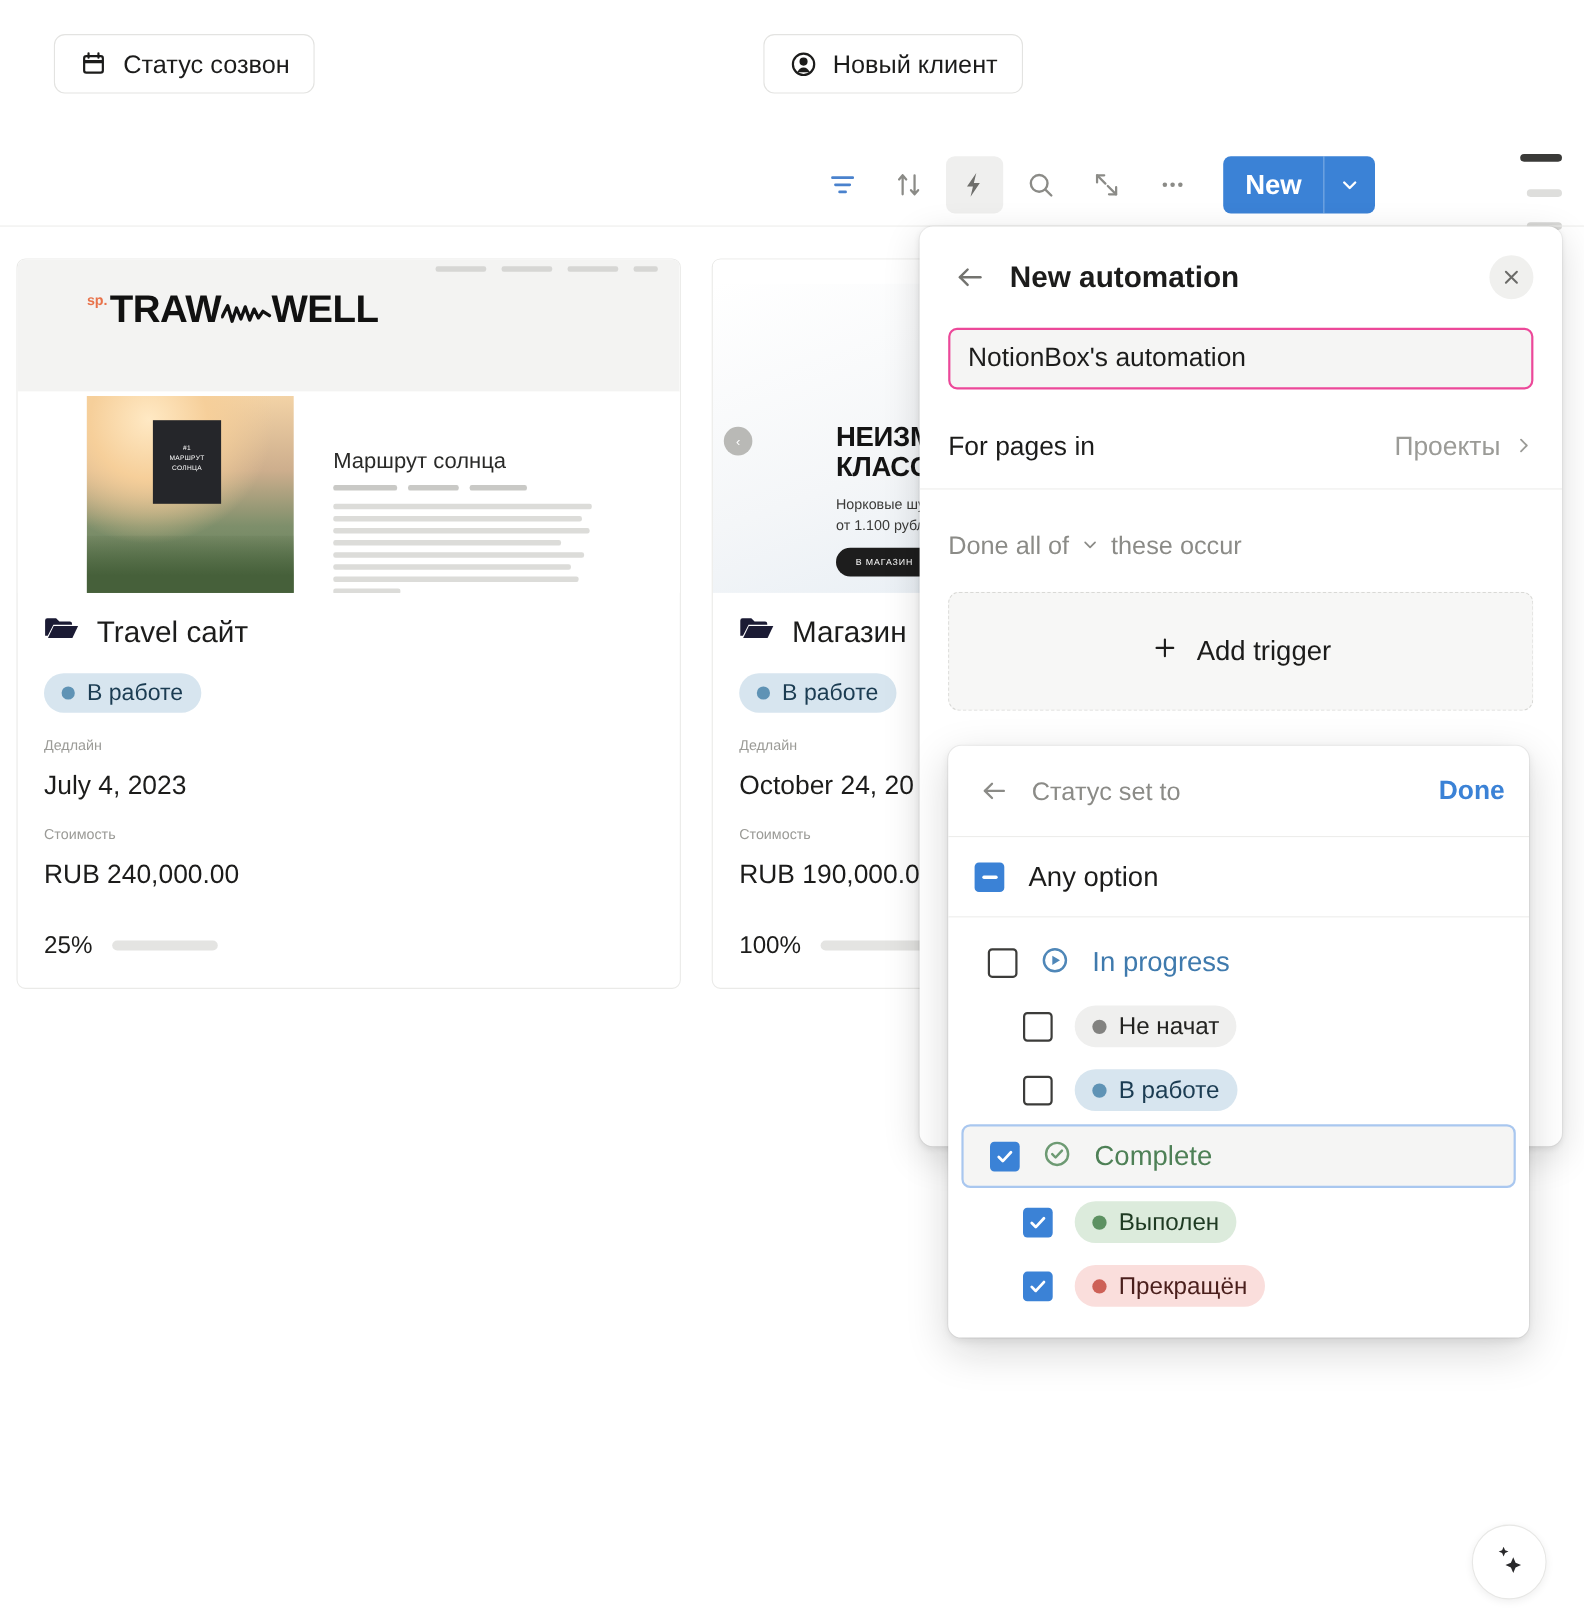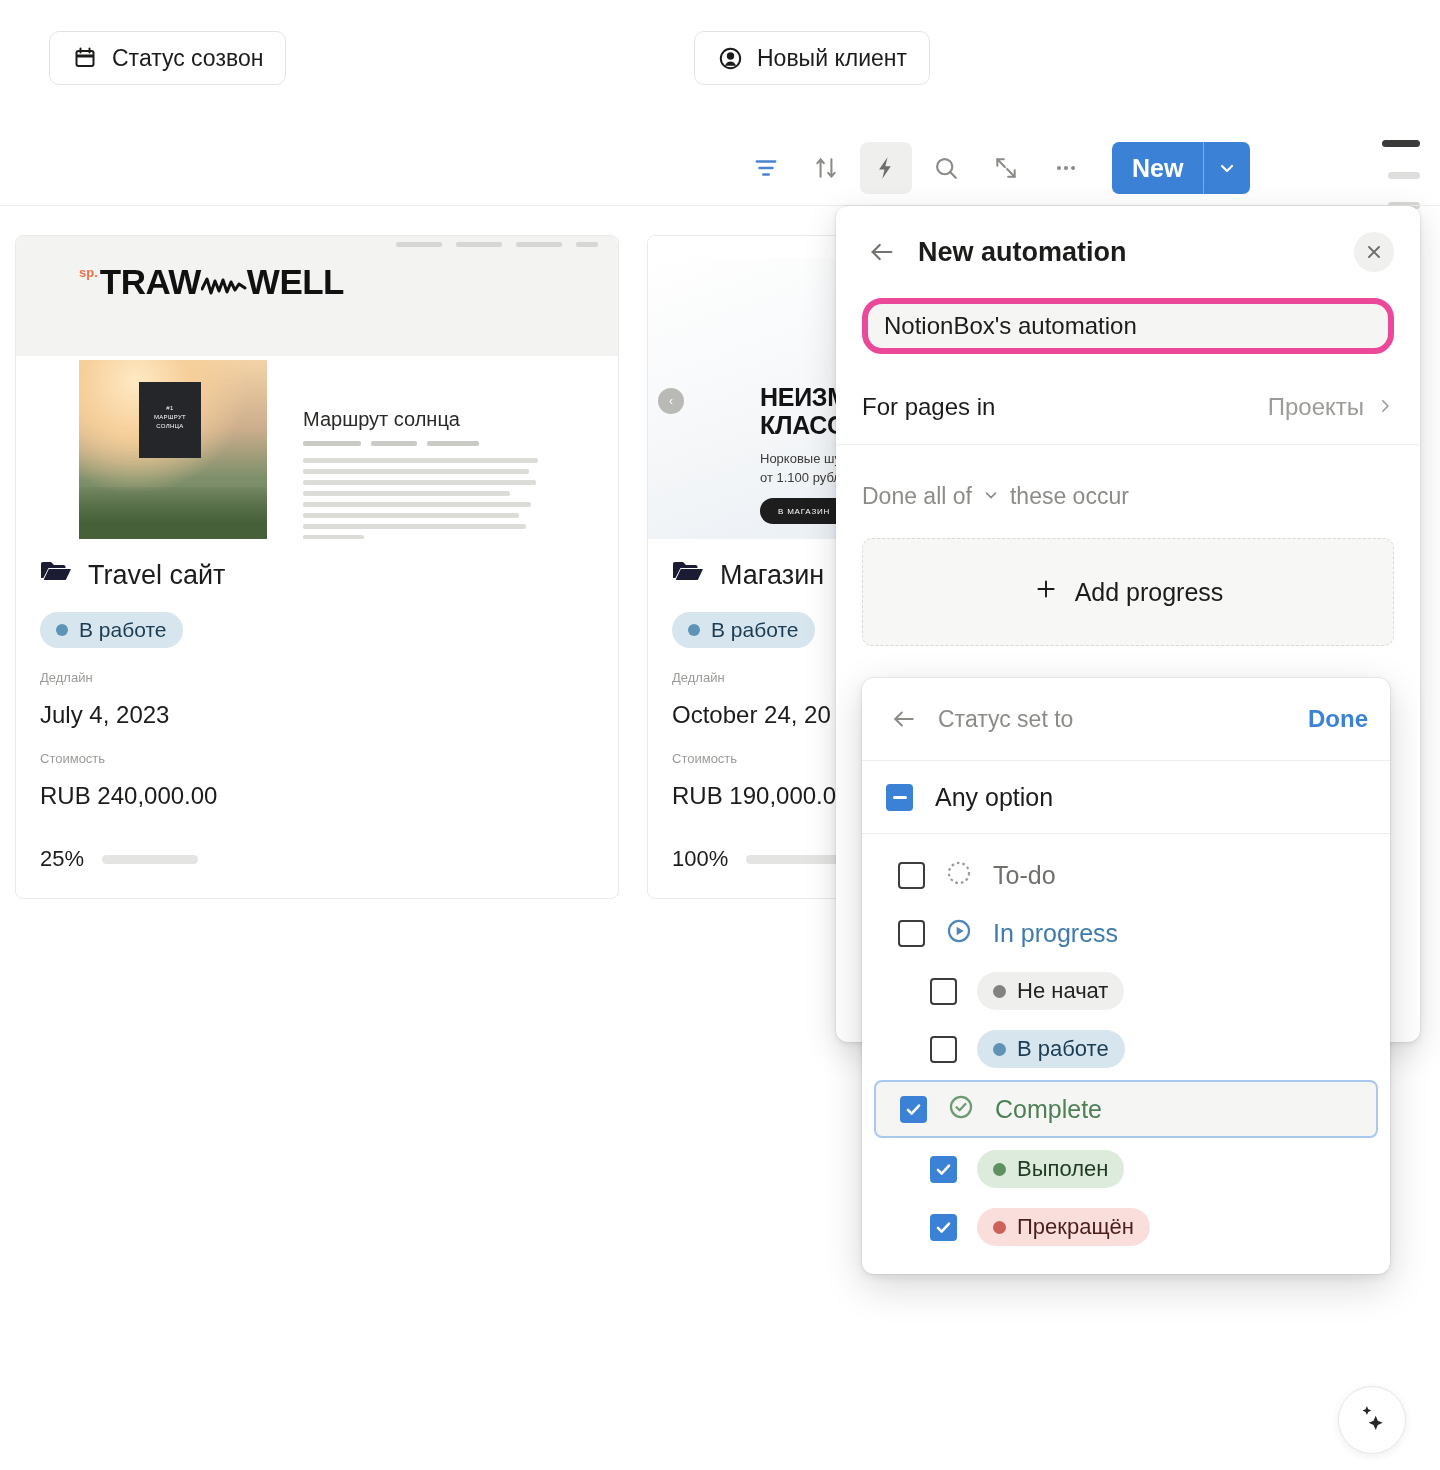--- a/index.html
+++ b/index.html
@@ -122,21 +122,21 @@
     position: absolute; left: 836px; top: 206px; width: 584px; height: 836px;
     background: #fff; border-radius: 12px;
     box-shadow: 0 0 0 1px rgba(15,15,15,.04), 0 10px 34px rgba(15,15,15,.14), 0 2px 6px rgba(15,15,15,.08);
   }
   .panel-head { display: flex; align-items: center; height: 92px; padding: 0 26px; }
   .back { width: 40px; height: 40px; display: flex; align-items: center; justify-content: center; color: #73736f; }
   .panel-title { flex: 1; font-size: 27px; font-weight: 700; color: #1c1c1b; margin-left: 16px; }
   .xbtn { width: 40px; height: 40px; border-radius: 50%; background: #f0f0ee; color: #6b6b68;
     display: flex; align-items: center; justify-content: center; }
   .nameinput {
-    margin: 0 26px; height: 56px; border-radius: 20px; background: #f5f5f4; border: 6px solid #ec4899;
+    margin: 0 26px; height: 56px; border-radius: 8px; background: #f5f5f4; border: 2px solid #ec4899;
     display: flex; align-items: center; padding: 0 16px; font-size: 24px; color: #1c1c1b;
   }
   .rowline { display: flex; align-items: center; height: 74px; padding: 0 26px; margin-top: 16px; }
   .rowline .k { font-size: 24px; color: #1c1c1b; }
   .rowline .v { margin-left: auto; font-size: 24px; color: #9b9b97; display: flex; align-items: center; gap: 12px; }
   .divider { height: 1px; background: #ededeb; }
   .whenrow { display: flex; align-items: center; gap: 10px; padding: 38px 26px 0; font-size: 23px; color: #8b8b87; }
   .addtrigger {
     margin: 28px 26px 0; height: 108px; border: 1px dashed #d9d9d6; border-radius: 10px; background: #f7f7f6;
     display: flex; align-items: center; justify-content: center; gap: 16px; font-size: 25px; color: #1c1c1b;
@@ -426,21 +426,21 @@
           </svg>
       </span>
       <span>these occur</span>
     </div>
     <div class="addtrigger">
       <span>
         <svg width="26" height="26" viewBox="0 0 24 24" fill="none" stroke="#1c1c1b" stroke-width="1.8" stroke-linecap="round">
             <path d="M12 5v14M5 12h14"></path>
           </svg>
       </span>
-      <span>Add progress</span>
+      <span>Add trigger</span>
     </div>
   </div>
 
   <div class="dropdown">
     <div class="dd-head">
       <span class="back">
         <svg width="26" height="26" viewBox="0 0 24 24" fill="none" stroke="#8b8b87" stroke-width="1.9" stroke-linecap="round" stroke-linejoin="round">
             <path d="M20 12H4"></path>
             <path d="M10 6l-6 6 6 6"></path>
           </svg>
@@ -450,29 +450,20 @@
     </div>
     <div class="divider"></div>
     <div class="anyrow">
       <span class="cb ind"></span>
       <span class="lbl">Any option</span>
     </div>
     <div class="divider"></div>
 
     <div class="dd-list">
 
-      <div class="opt">
-        <span class="cb off"></span>
-        <span>
-          <svg width="28" height="28" viewBox="0 0 24 24" fill="none" stroke="#9b9b97" stroke-width="1.9" stroke-dasharray="2.2 2.6">
-              <circle cx="12" cy="12" r="8.6"></circle>
-            </svg>
-        </span>
-        <span class="glabel grey">To-do</span>
-      </div>
 
       <div class="opt">
         <span class="cb off"></span>
         <span>
           <svg width="28" height="28" viewBox="0 0 24 24" fill="none" stroke="#4f87b8" stroke-width="1.9">
               <circle cx="12" cy="12" r="8.6"></circle>
               <path d="M10 8.4l6 3.6-6 3.6z" fill="#4f87b8" stroke="none"></path>
             </svg>
         </span>
         <span class="glabel blue">In progress</span>

